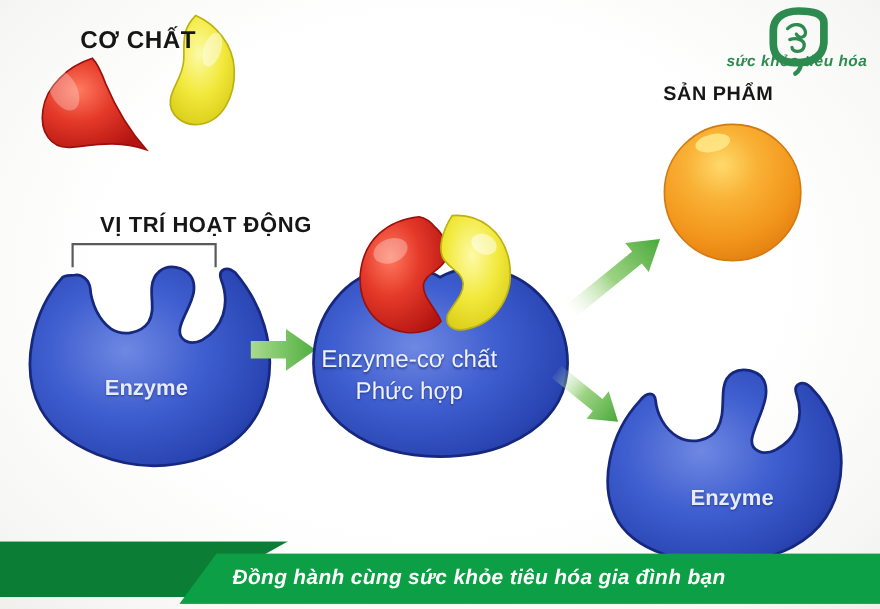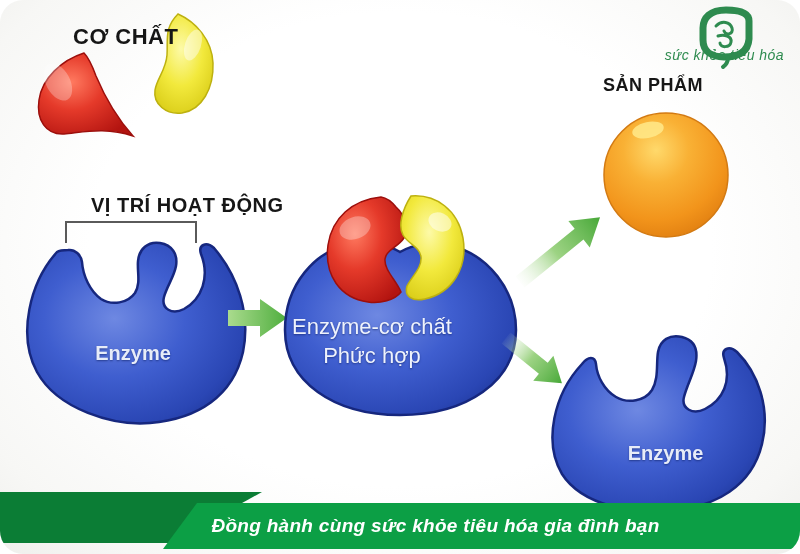--- a/index.html
+++ b/index.html
@@ -1,35 +1,34 @@
 <!DOCTYPE html>
 <html><head>
 <meta charset="utf-8">
 <style>
   html,body{margin:0;padding:0;}
   body{font-family:"Liberation Sans", sans-serif;}
   .canvas{
     position:relative;width:800px;height:554px;overflow:hidden;
     background:radial-gradient(ellipse at 50% 45%, #ffffff 55%, #f7f7f5 85%, #efefec 100%);
-    border-radius:23px;
   }
   .canvas svg.art{position:absolute;left:0;top:0;}
   .abs{position:absolute;}
   .lbl{color:#161616;font-weight:700;}
   .lbl-substrate{left:73px;top:24px;font-size:22px;letter-spacing:.5px;}
   .lbl-product{left:603px;top:75px;font-size:18px;letter-spacing:.5px;}
   .lbl-active{left:62px;top:194px;font-size:20px;letter-spacing:.5px;margin-left:29px;}
   .enzyme-name{color:#e7ecf8;font-size:20px;font-weight:700;text-align:center;
     text-shadow:0 1px 2px rgba(10,25,90,.55);}
   .enzyme-name.left{left:58px;top:342px;width:150px;}
   .enzyme-name.right{left:588px;top:442px;width:155px;}
   .complex-label{left:282px;top:312px;width:180px;text-align:center;color:#eef2fc;
     font-size:22px;line-height:1.32;font-weight:400;text-shadow:0 1px 2px rgba(10,25,90,.55);}
   .logo-text{left:652px;top:47px;width:145px;text-align:center;color:#2e8b4f;
-    font-size:14px;font-style:italic;font-weight:400;letter-spacing:.5px;}
+    font-size:14px;font-style:italic;font-weight:700;letter-spacing:.5px;}
   .banner-dark{left:0;top:492px;width:262px;height:51px;background:#0b7d35;
     clip-path:polygon(0 0,100% 0,calc(100% - 92px) 100%,0 100%);}
   .banner-bright{left:163px;top:503px;width:637px;height:46px;background:#0c9f45;
     clip-path:polygon(34px 0,100% 0,100% 100%,0 100%);
     display:flex;align-items:center;justify-content:center;}
   .banner-text{color:#ffffff;font-size:19px;font-weight:700;font-style:italic;
     letter-spacing:.3px;transform:translateX(-46px);}
 </style>
 </head>
 <body>

